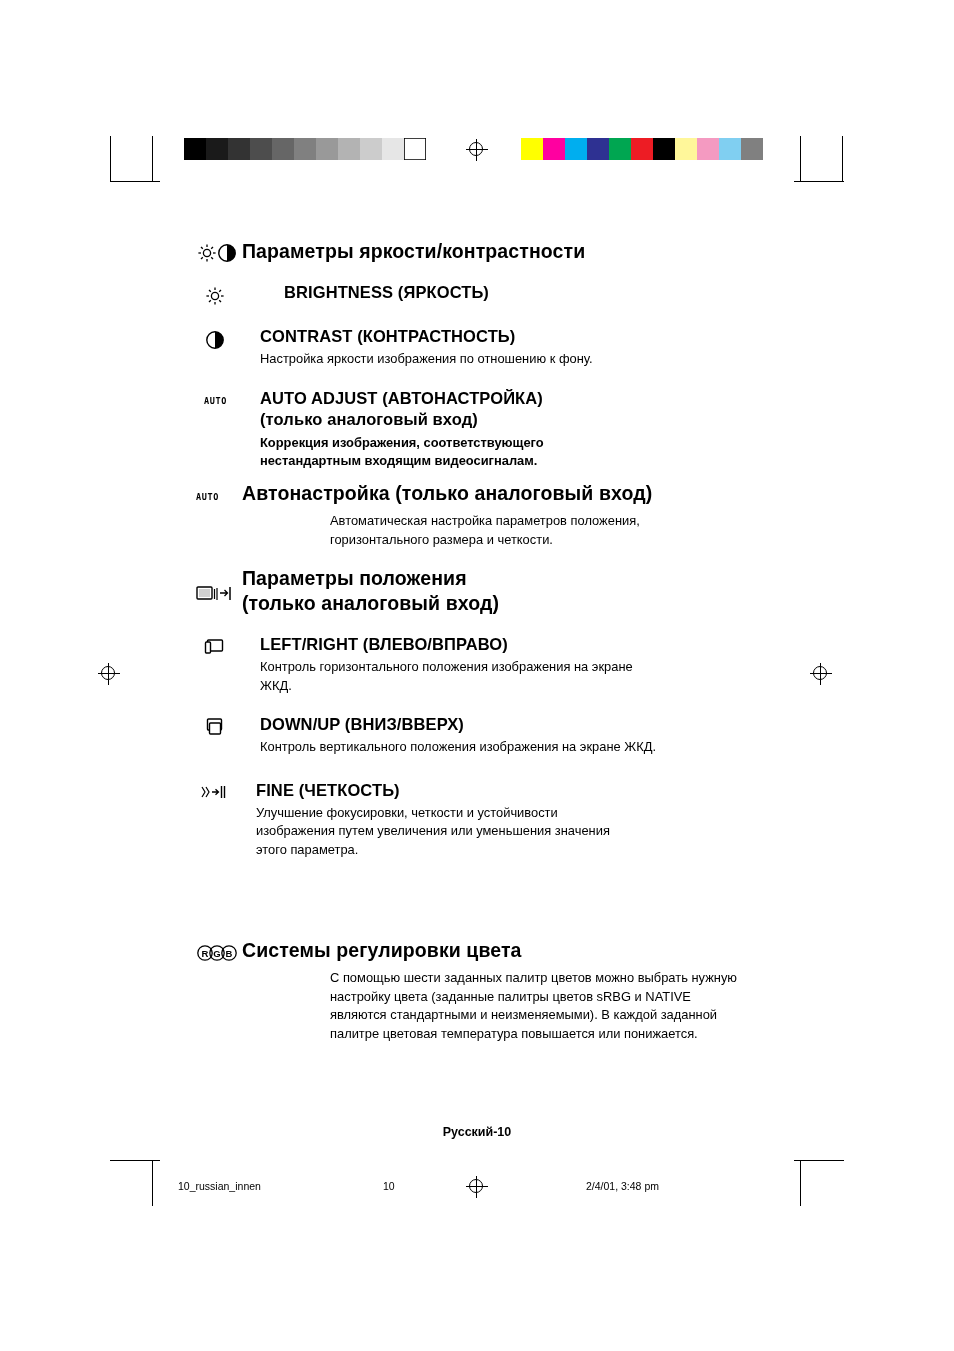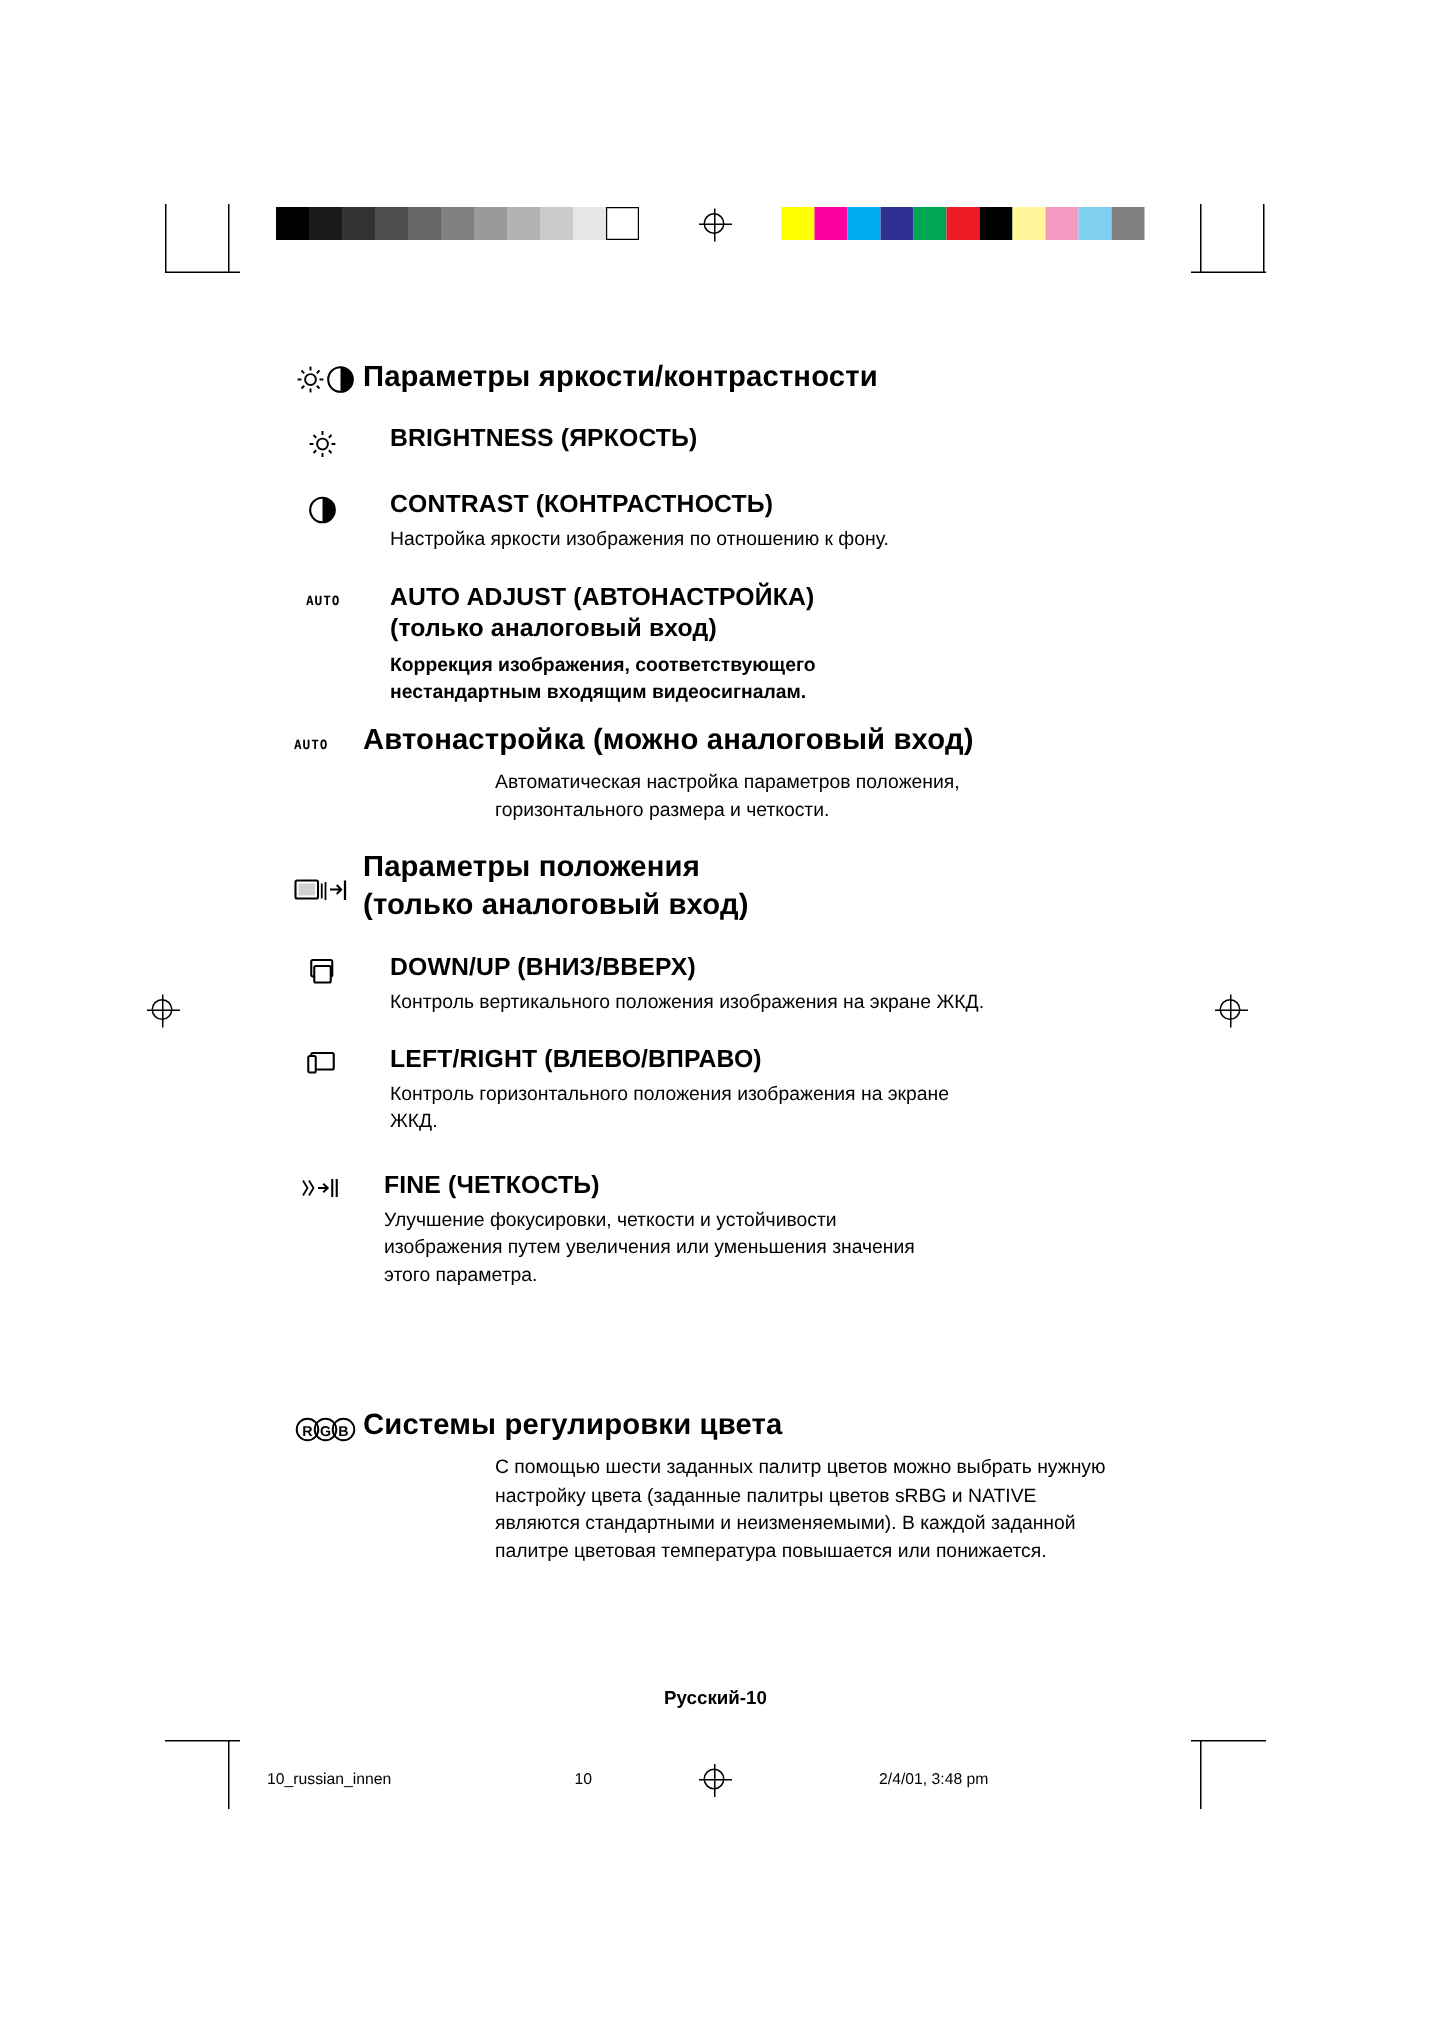--- a/index.html
+++ b/index.html
@@ -221,21 +221,21 @@
             <line x1="17" y1="5" x2="15.2" y2="6.8"></line>
             <line x1="6.8" y1="15.2" x2="5" y2="17"></line>
           </g>
           <circle cx="31" cy="11" r="8.2" fill="none" stroke="#000" stroke-width="1.4"></circle>
           <path d="M31 2.8 A8.2 8.2 0 0 1 31 19.2 Z" fill="#000"></path>
         </svg>
       </div>
       <div class="sec-title">Параметры яркости/контрастности</div>
     </div>
 
-    <div class="item" style="margin-top:18px;">
+    <div class="item" style="margin-top:18px;gap:24px;">
       <div class="glyph">
         <svg class="icon-svg" width="22" height="22" viewBox="0 0 22 22">
           <g stroke="#000" stroke-width="1.3" fill="none">
             <circle cx="11" cy="11" r="3.6"></circle>
             <line x1="11" y1="2.4" x2="11" y2="5"></line>
             <line x1="11" y1="17" x2="11" y2="19.6"></line>
             <line x1="2.4" y1="11" x2="5" y2="11"></line>
             <line x1="17" y1="11" x2="19.6" y2="11"></line>
             <line x1="5" y1="5" x2="6.8" y2="6.8"></line>
             <line x1="15.2" y1="15.2" x2="17" y2="17"></line>
@@ -272,21 +272,21 @@
         <div class="item-desc" style="max-width:330px;font-weight:bold;">Коррекция изображения, соответствующего нестандартным входящим видеосигналам.</div>
       </div>
     </div>
   </div>
 
   <div class="section" style="left:196px; top:481px; width:580px;">
     <div class="sec-head">
       <div class="glyph" style="padding-top:7px;">
         <span class="auto-txt">AUTO</span>
       </div>
-      <div class="sec-title">Автонастройка (можно аналоговый вход)</div>
+      <div class="sec-title">Автонастройка (только аналоговый вход)</div>
     </div>
     <div class="sec-desc" style="margin-left:134px; max-width:360px;">Автоматическая настройка параметров положения, горизонтального размера и четкости.</div>
   </div>
 
   <div class="section" style="left:196px; top:566px; width:580px;">
 
     <div class="sec-head">
       <div class="glyph" style="padding-top:6px;">
         <svg class="icon-svg" width="40" height="18" viewBox="0 0 40 18">
           <rect x="1" y="2" width="15" height="12" rx="1" fill="none" stroke="#000" stroke-width="1.4"></rect>
@@ -295,43 +295,43 @@
           <path d="M24 8 L31 8 M28.5 5 L31.5 8 L28.5 11" fill="none" stroke="#000" stroke-width="1.3"></path>
           <path d="M34 2 L34 15" stroke="#000" stroke-width="1.5"></path>
         </svg>
       </div>
       <div class="sec-title">
         <span>Параметры положения</span><br>
         <span>(только аналоговый вход)</span>
       </div>
     </div>
 
+    <div class="item" style="margin-top:18px;">
+      <div class="glyph">
+        <svg class="icon-svg" width="22" height="20" viewBox="0 0 22 20">
+          <rect x="3.5" y="3" width="15" height="11" rx="1" fill="none" stroke="#000" stroke-width="1.4"></rect>
+          <rect x="1.5" y="5" width="5" height="11" rx="1" fill="#fff" stroke="#000" stroke-width="1.4"></rect>
+        </svg>
+      </div>
+      <div class="item-body">
+        <div class="item-title">LEFT/RIGHT (ВЛЕВО/ВПРАВО)</div>
+        <div class="item-desc" style="max-width:400px;">Контроль горизонтального положения изображения на экране ЖКД.</div>
+      </div>
+    </div>
+
     <div class="item" style="margin-top:19px;">
       <div class="glyph">
         <svg class="icon-svg" width="22" height="20" viewBox="0 0 22 20">
           <rect x="3.5" y="2" width="14" height="11" rx="1" fill="none" stroke="#000" stroke-width="1.4"></rect>
           <rect x="5.5" y="6" width="11" height="11" rx="1" fill="#fff" stroke="#000" stroke-width="1.4"></rect>
         </svg>
       </div>
       <div class="item-body">
         <div class="item-title">DOWN/UP (ВНИЗ/ВВЕРХ)</div>
         <div class="item-desc" style="max-width:400px;">Контроль вертикального положения изображения на экране ЖКД.</div>
-      </div>
-    </div>
-
-    <div class="item" style="margin-top:18px;">
-      <div class="glyph">
-        <svg class="icon-svg" width="22" height="20" viewBox="0 0 22 20">
-          <rect x="3.5" y="3" width="15" height="11" rx="1" fill="none" stroke="#000" stroke-width="1.4"></rect>
-          <rect x="1.5" y="5" width="5" height="11" rx="1" fill="#fff" stroke="#000" stroke-width="1.4"></rect>
-        </svg>
-      </div>
-      <div class="item-body">
-        <div class="item-title">LEFT/RIGHT (ВЛЕВО/ВПРАВО)</div>
-        <div class="item-desc" style="max-width:400px;">Контроль горизонтального положения изображения на экране ЖКД.</div>
       </div>
     </div>
 
 
     <div class="item" style="margin-top:23px;">
       <div class="glyph" style="padding-left:4px;">
         <svg class="icon-svg" width="30" height="18" viewBox="0 0 30 18">
           <g stroke="#000" stroke-width="1.2" fill="none">
             <path d="M2 4 L5 9 L2 14"></path>
             <path d="M6 4 L9 9 L6 14"></path>

